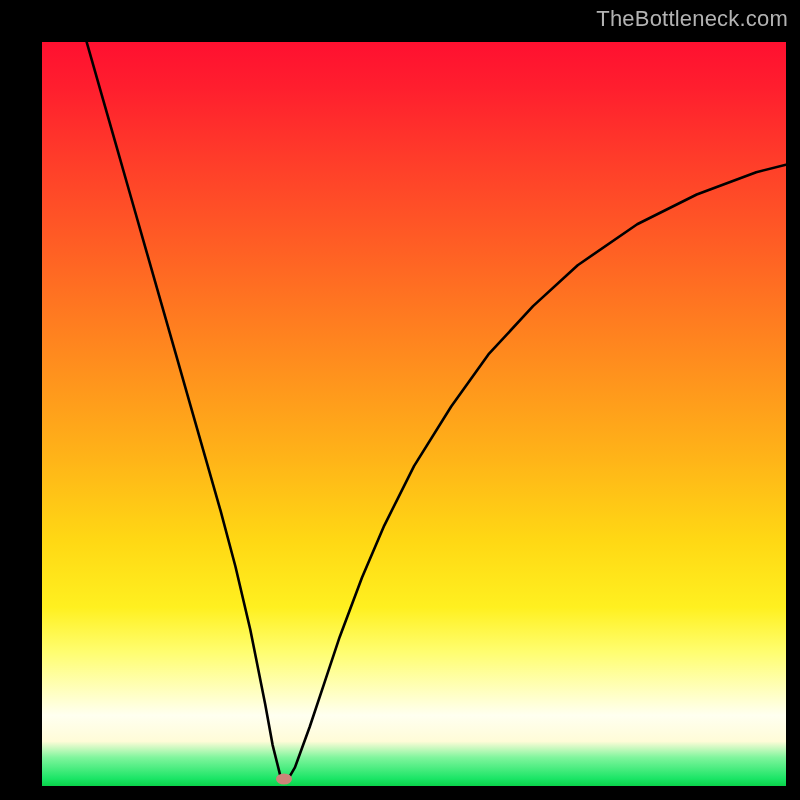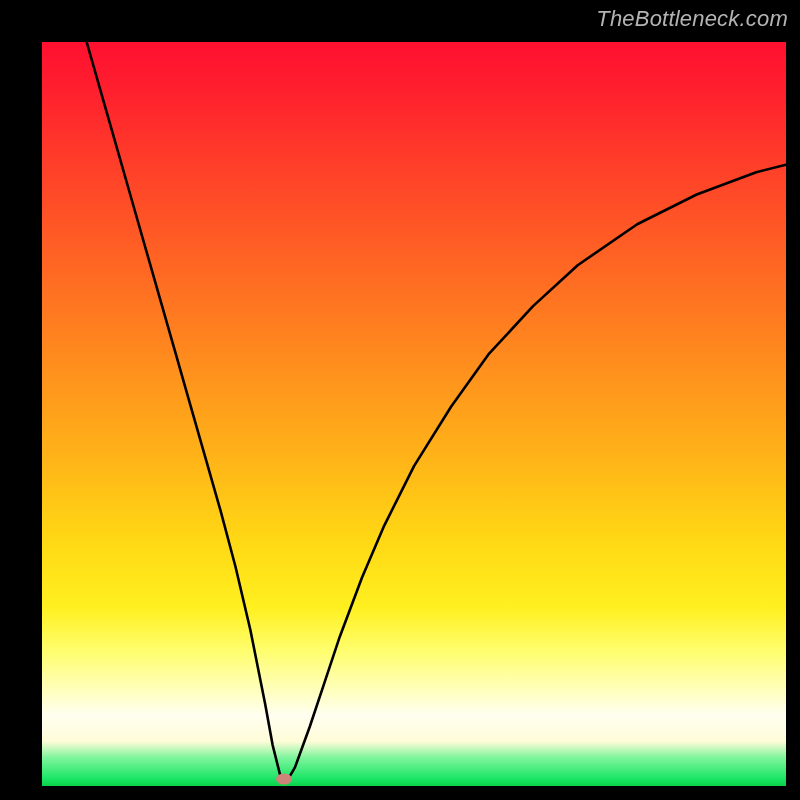--- a/index.html
+++ b/index.html
@@ -45,21 +45,20 @@
   }
   .watermark {
     position: absolute;
     top: 6px;
     right: 12px;
     color: #b3b3b3;
     font-size: 22px;
     letter-spacing: 0.2px;
     font-weight: 400;
     user-select: none;
-    font-style: italic;
   }
   svg.curve {
     position: absolute;
     left: 0;
     top: 0;
     width: 744px;
     height: 744px;
   }
   .marker {
     position: absolute;

